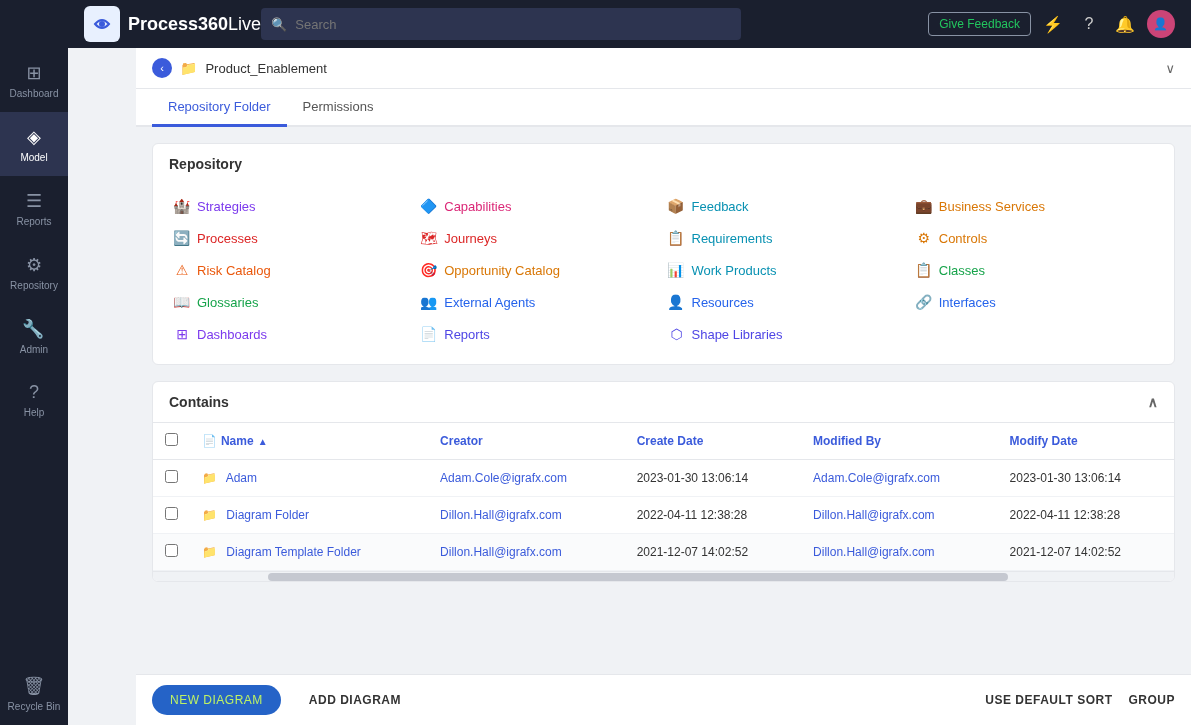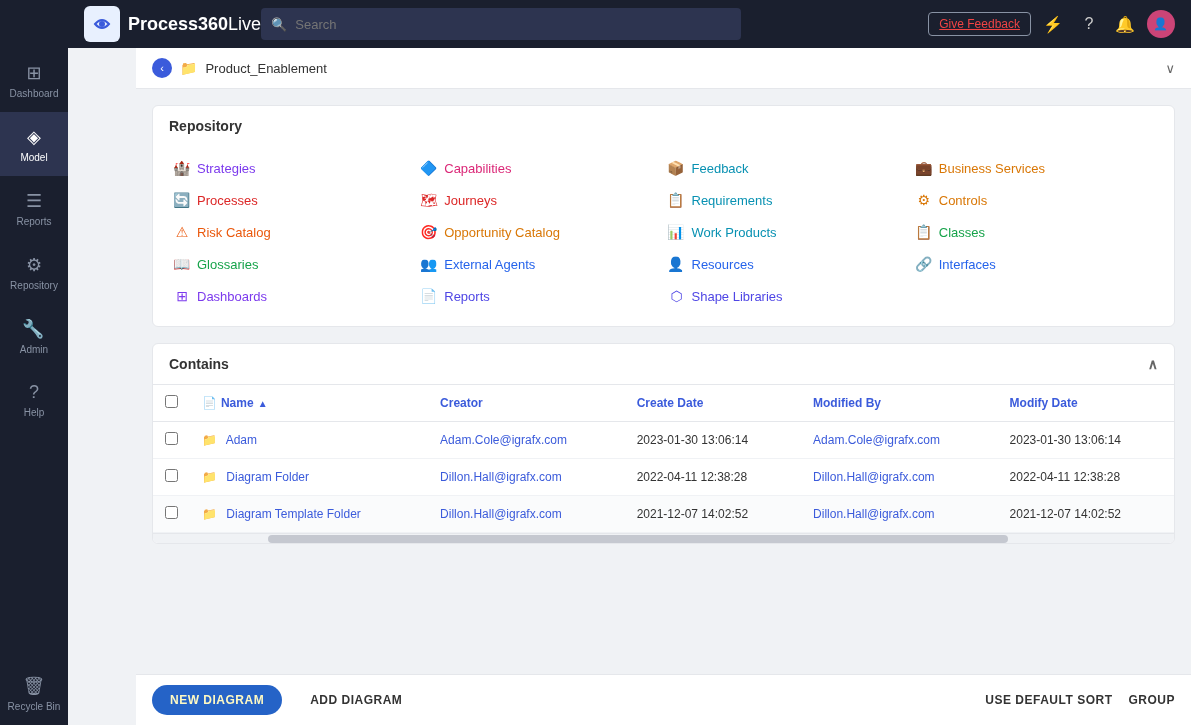--- a/index.html
+++ b/index.html
@@ -83,26 +83,25 @@
     }
     .topbar-actions {
       display: flex;
       align-items: center;
       gap: 8px;
       margin-left: auto;
     }
     .give-feedback-btn {
       background: transparent;
       border: 1px solid #8892a4;
-      color: #ef4444;
+      color: #22c55e;
       padding: 4px 10px;
       border-radius: 4px;
       cursor: pointer;
       font-size: 12px;
-      text-decoration: underline;
     }
     .topbar-icon {
       color: #ccc;
       font-size: 16px;
       cursor: pointer;
       width: 28px;
       height: 28px;
       display: flex;
       align-items: center;
       justify-content: center;
@@ -269,26 +268,26 @@
     .bottom-toolbar {
       background: #fff;
       border-top: 1px solid #e5e7eb;
       padding: 10px 16px;
       display: flex;
       align-items: center;
       gap: 16px;
     }
     .btn-primary {
       background: #2563c7;
-      color: #fef9c3;
+      color: #bef264;
       border: none;
       padding: 8px 18px;
       border-radius: 20px;
       font-size: 12px;
-      font-weight: 700;
+      font-weight: 400;
       cursor: pointer;
       letter-spacing: 0.5px;
     }
     .btn-secondary {
       background: transparent;
       color: #333;
       border: none;
       padding: 8px 12px;
       border-radius: 4px;
       font-size: 12px;
@@ -399,20 +398,24 @@
 
 <div class="main">
 
   <div class="breadcrumb-bar">
     <div class="breadcrumb-chevron">‹</div>
     <span style="color:#666;font-size:14px;">📁</span>
     <span style="color:#333;font-size:13px;">Product_Enablement</span>
     <span style="margin-left:auto;color:#666;cursor:pointer;">∨</span>
   </div>
 
+  <div class="tabs">
+    <div class="tab active">Repository Folder</div>
+    <div class="tab">Permissions</div>
+  </div>
 
   <div class="content">
 
     <div class="card">
       <div class="card-header">
         <span>Repository</span>
       </div>
       <div class="repo-grid">
 
         <div class="repo-item">

